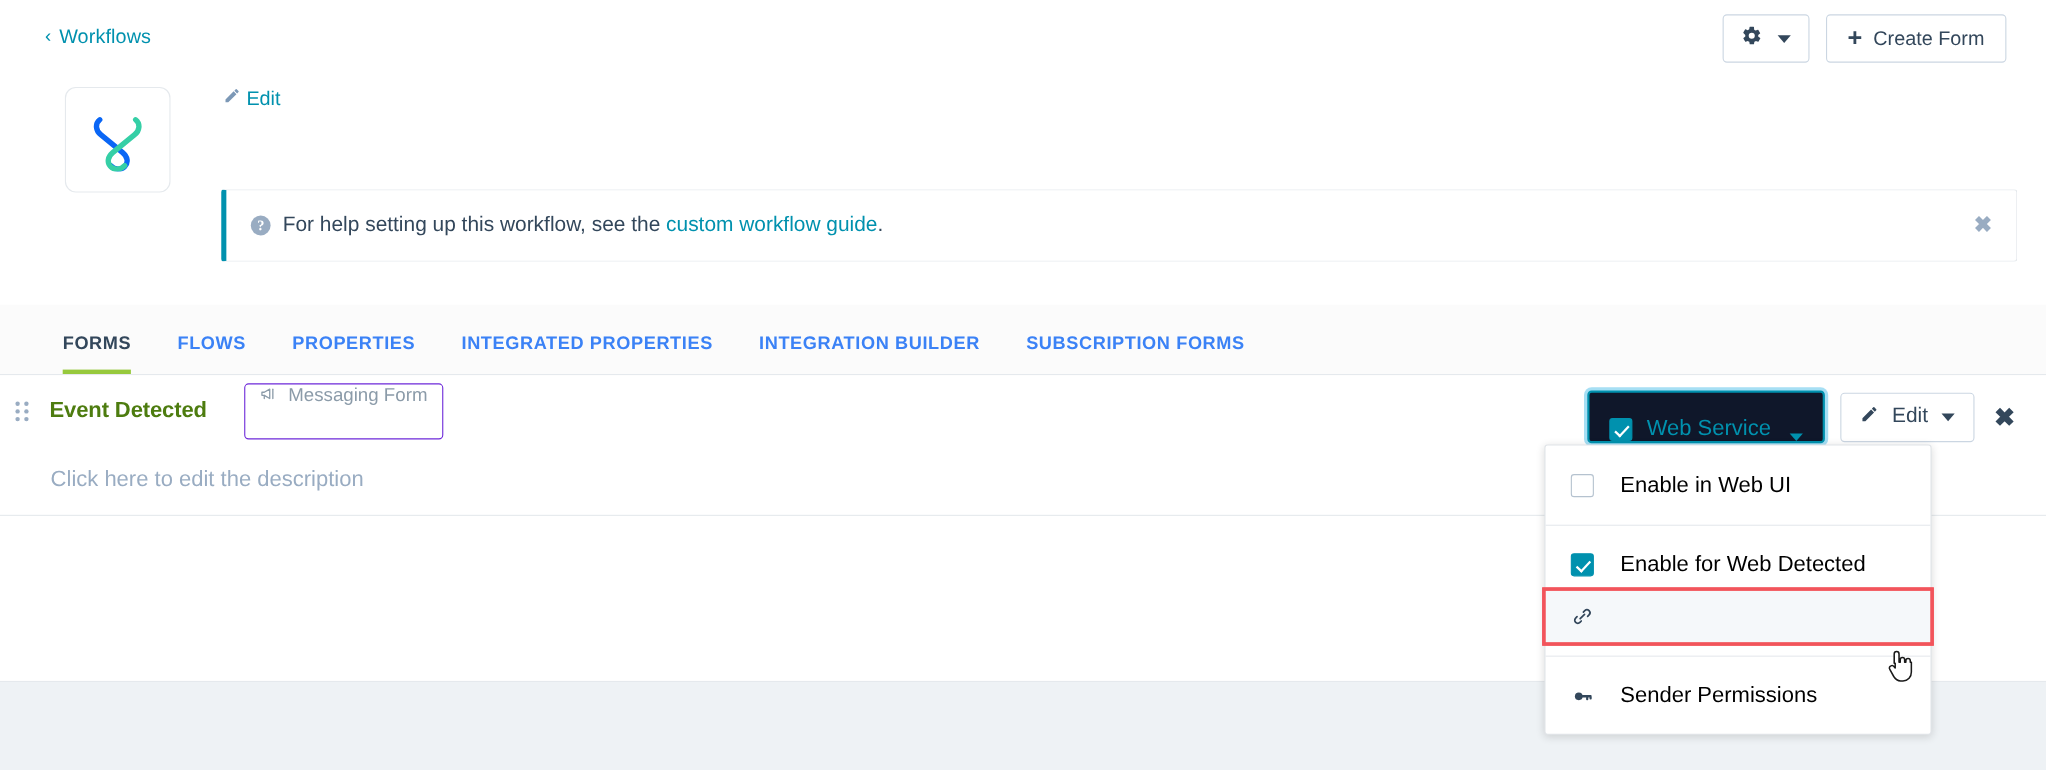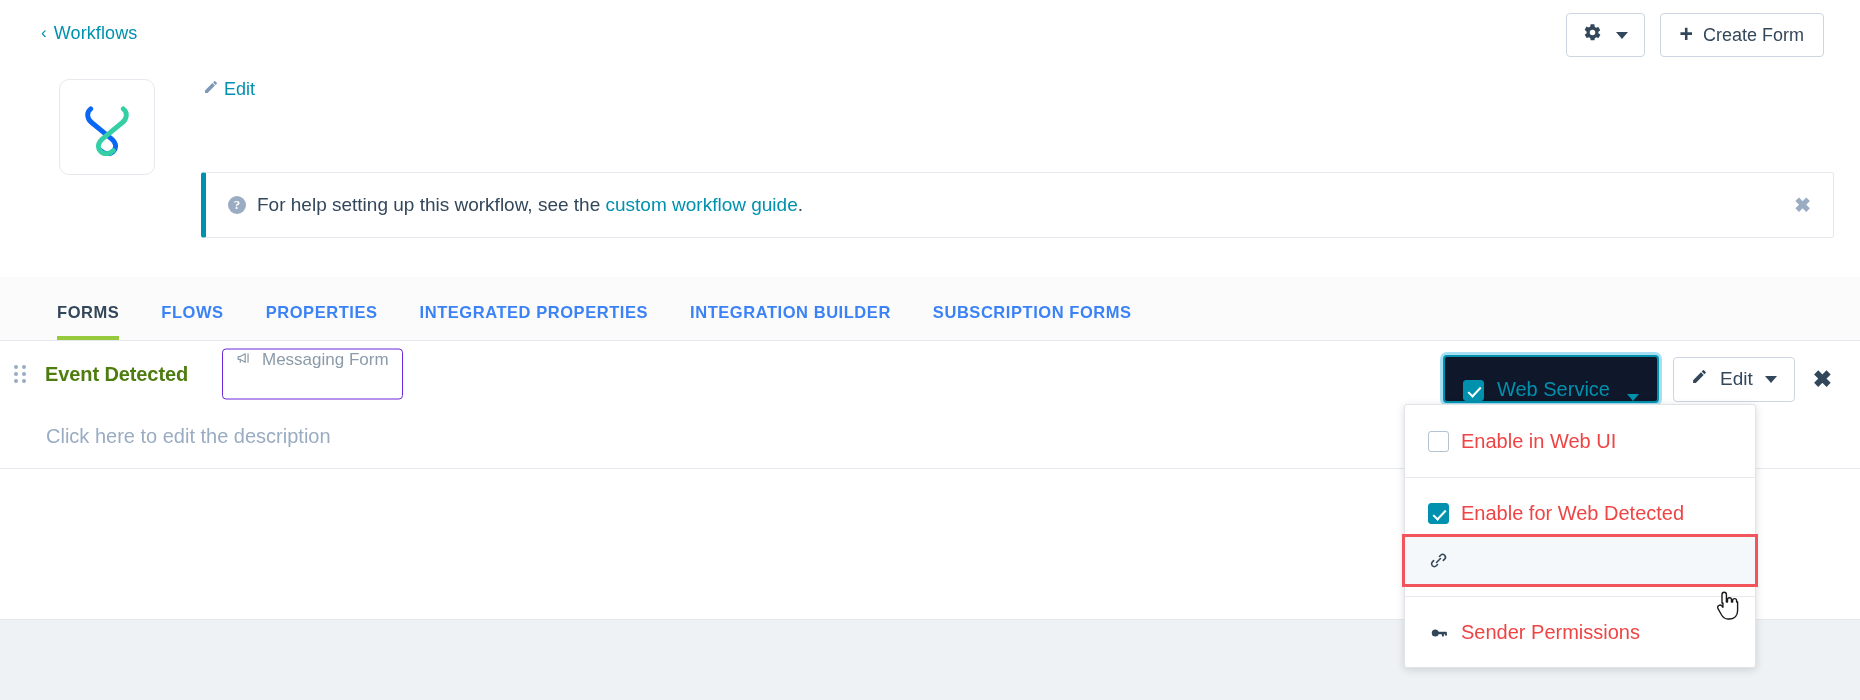--- a/index.html
+++ b/index.html
@@ -164,22 +164,22 @@
     position: absolute; left: 0; top: 620px; width: 1860px; height: 80px; background: #eef2f5;
   }
 
   
   .menu {
     position: absolute; left: 1404px; top: 404px; width: 352px;
     background: #fff; border: 1px solid #e0e4e8; border-radius: 3px;
     box-shadow: 0 2px 8px rgba(0,0,0,.14); z-index: 5; padding: 13px 0 11px 0;
   }
   .menu-item {
-    display: flex; align-items: center; gap: 12px; height: 47px;
-    padding: 0 0 0 23px; font-size: 20px; color: #ef4444; cursor: pointer;
+    display: flex; align-items: center; gap: 24px; height: 47px;
+    padding: 0 0 0 23px; font-size: 20px; color: #000000; cursor: pointer;
     position: relative;
   }
   .menu-item .cb { width: 21px; height: 21px; }
   .menu-sep { height: 1px; background: #e5e9ed; margin: 12px 0; }
   .menu-icon {
     width: 21px; display: flex; align-items: center; justify-content: center; flex: none;
     color: #33475b;
   }
   .menu-item.highlight {
     background: #f5f8fa;

